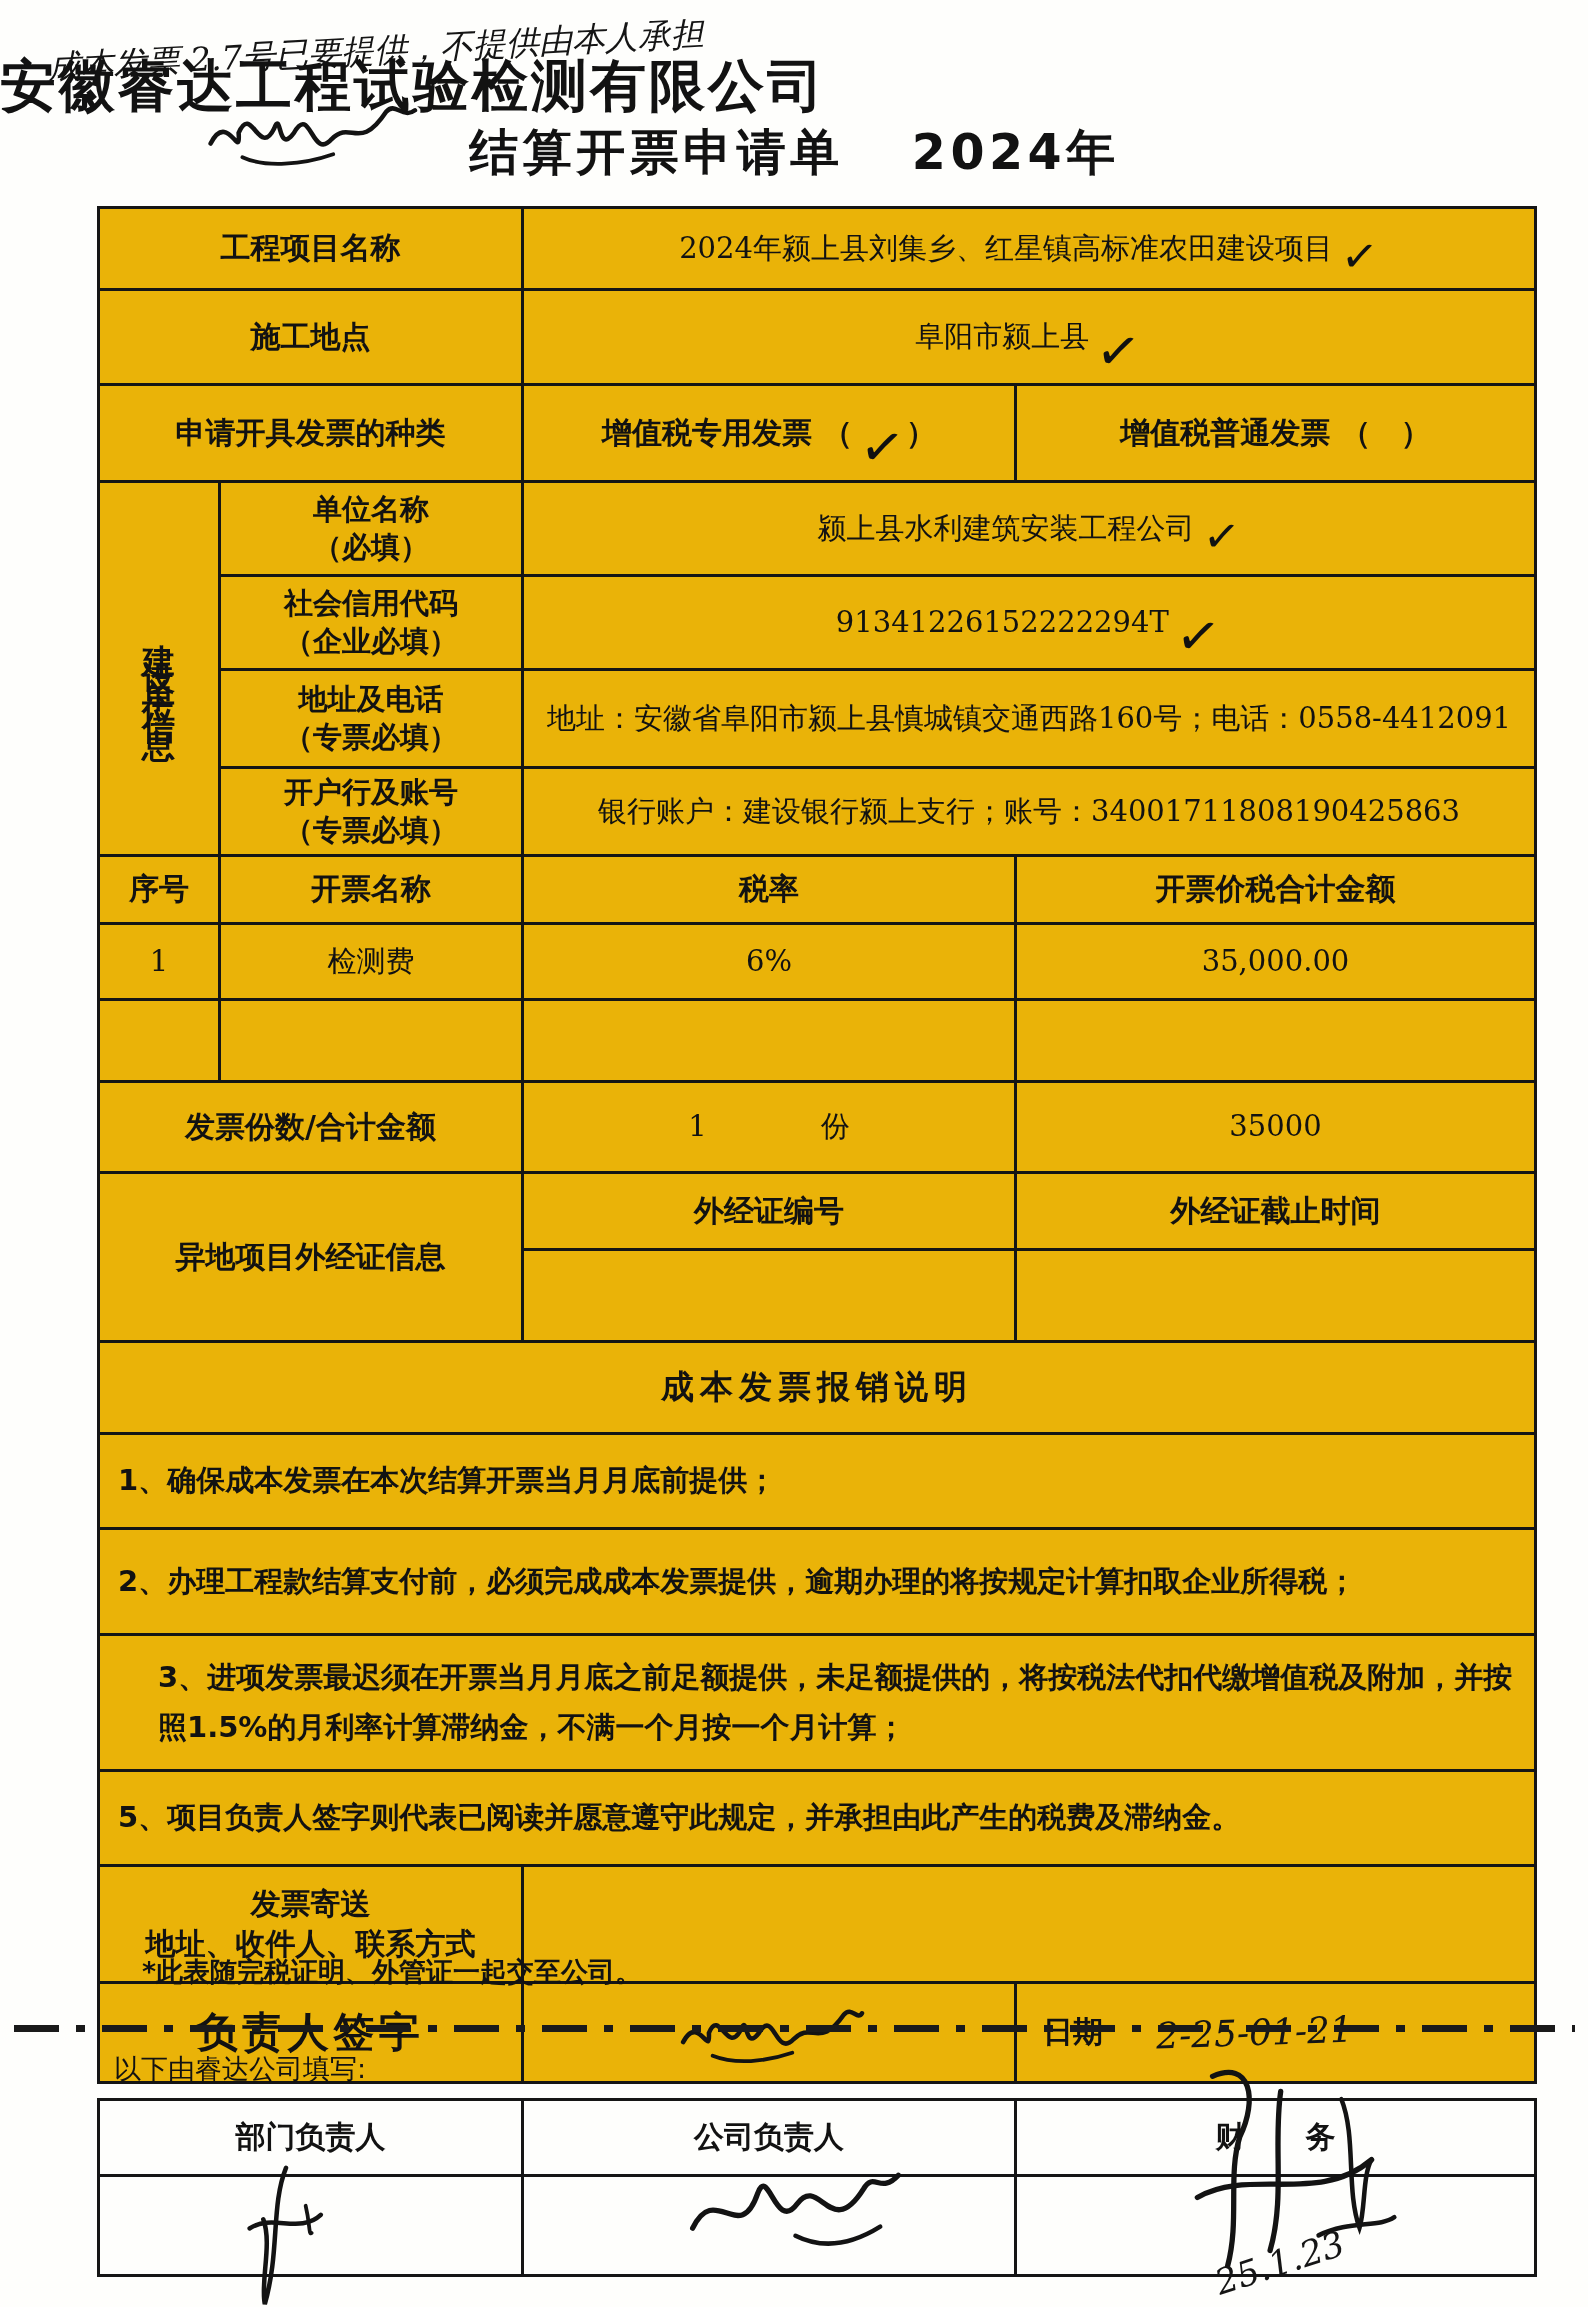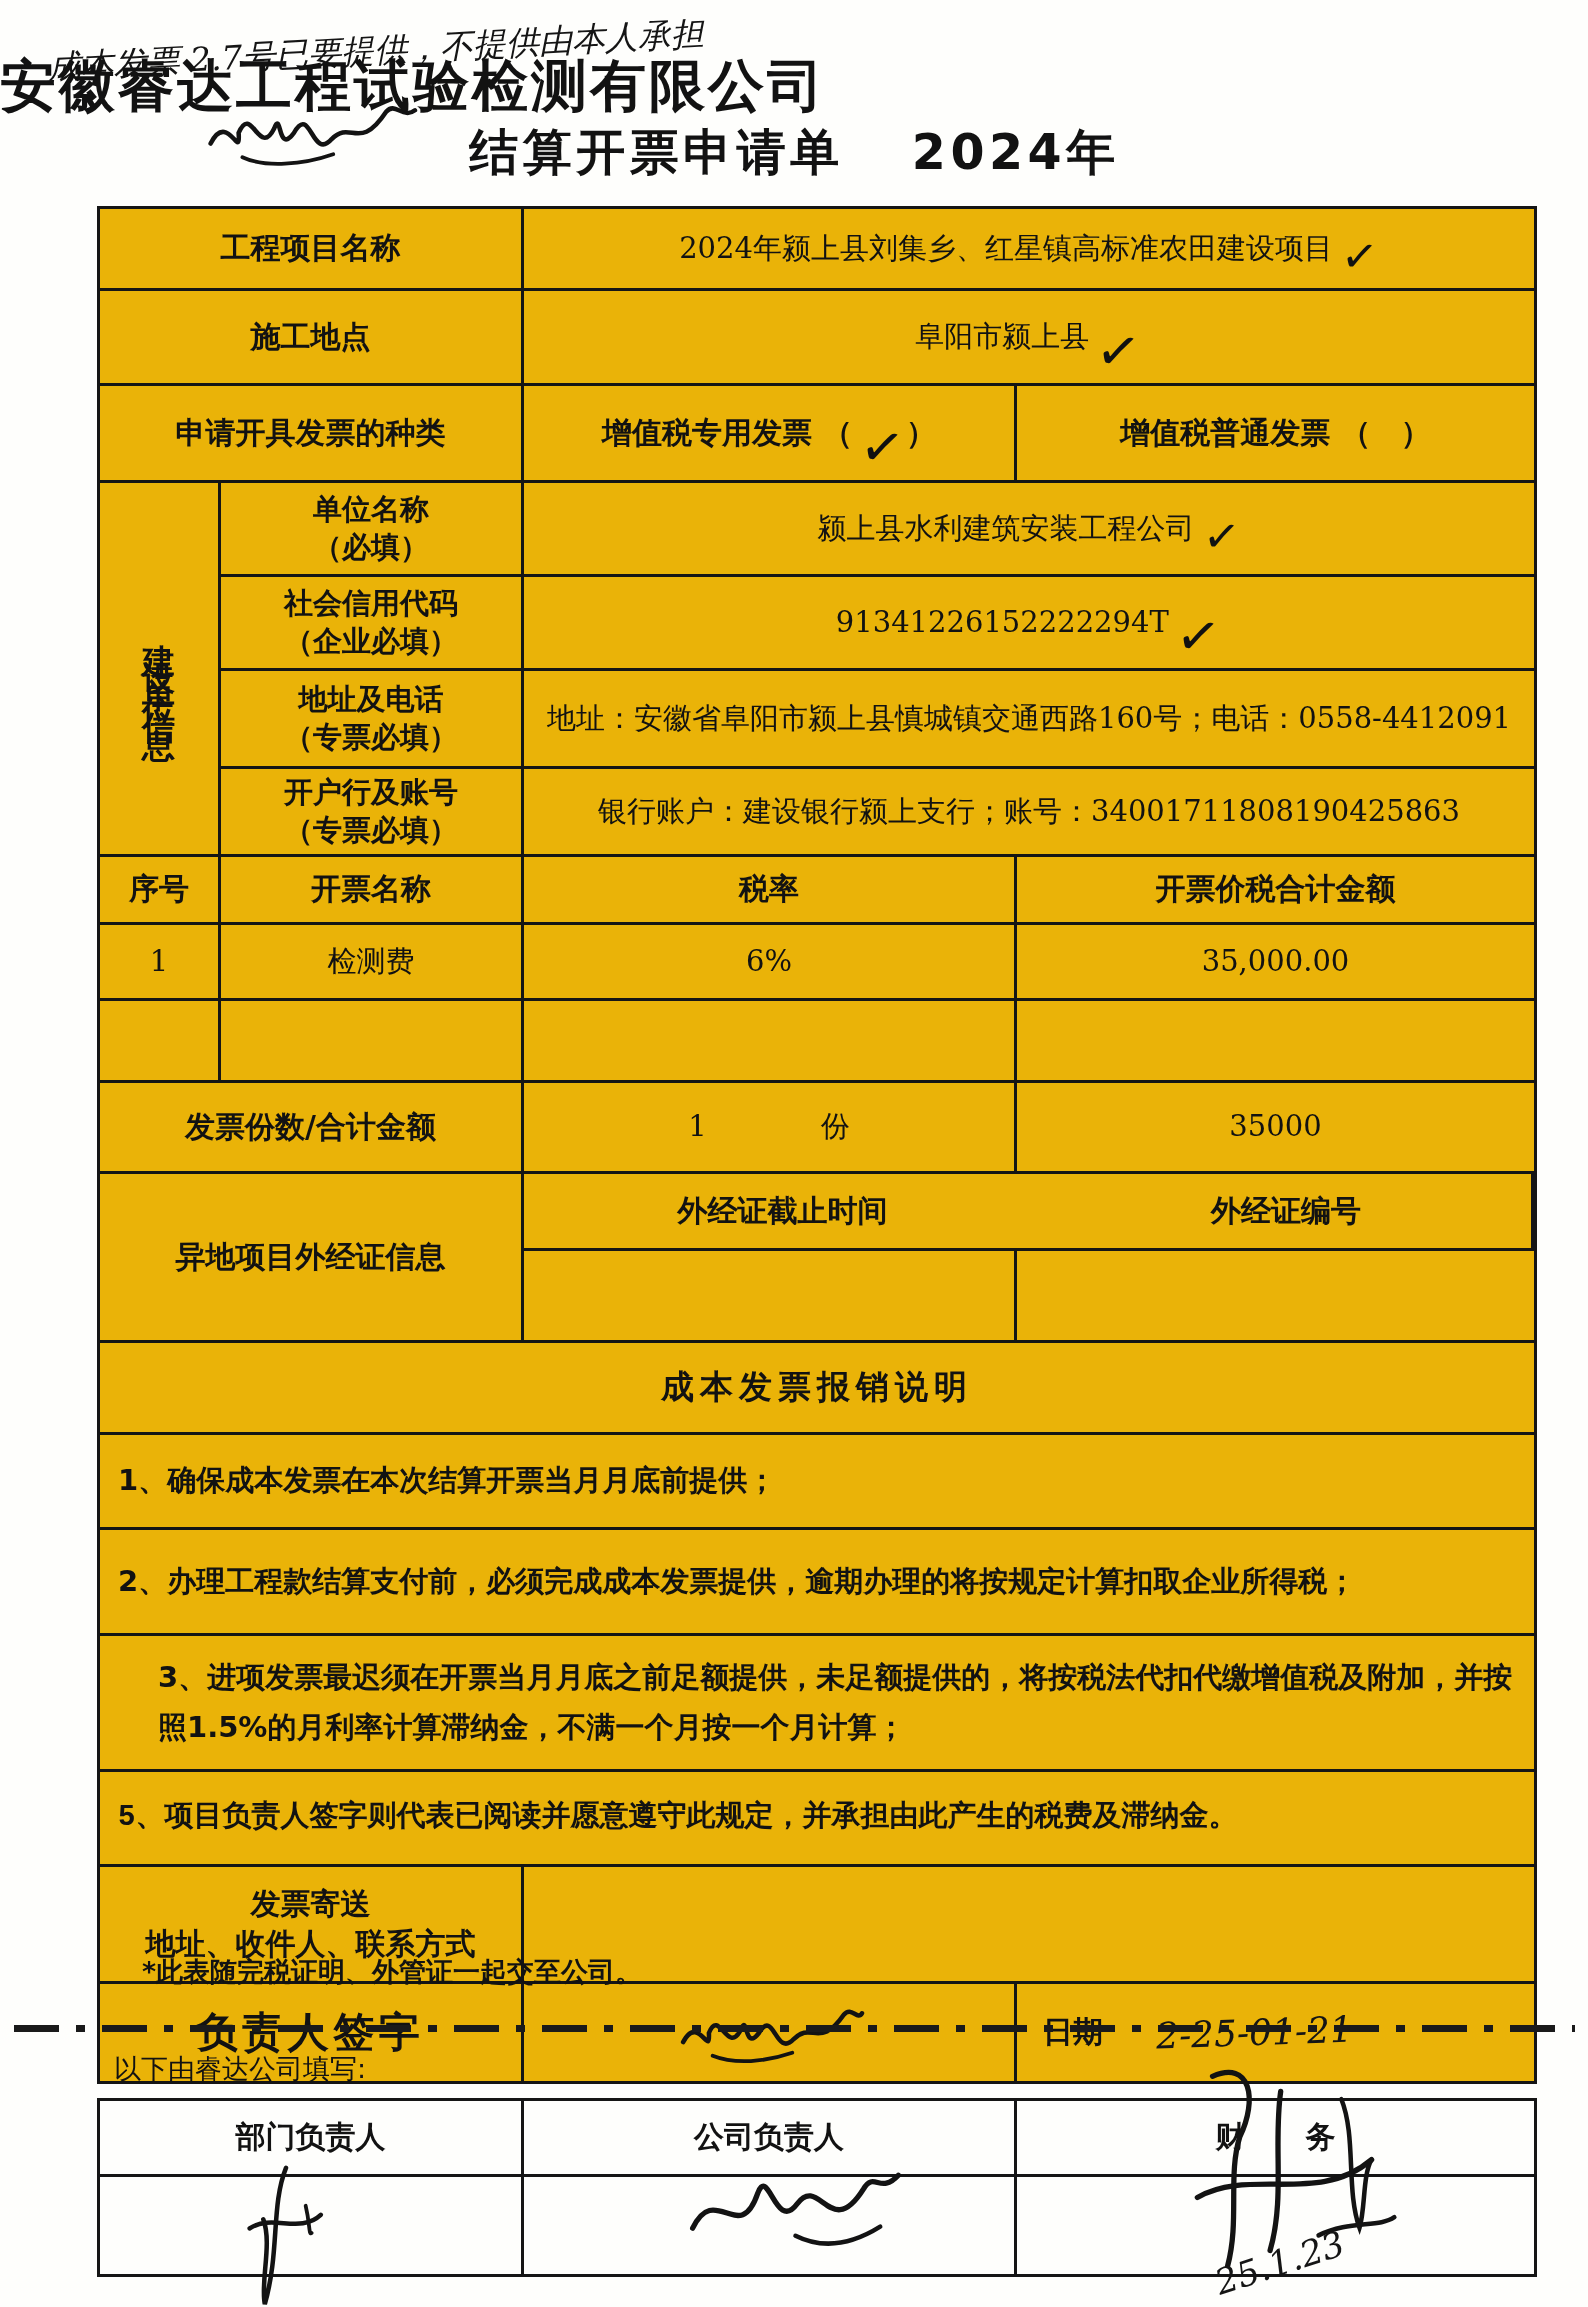--- a/index.html
+++ b/index.html
@@ -245,25 +245,25 @@
         <span class="val">35000</span>
       </div>
     </div>
 
     <div class="row">
       <div class="cell w12">
         <span class="lbl">异地项目外经证信息</span>
       </div>
       <div class="sub">
         <div class="subrow" style="min-height:74px;">
-          <div class="cell wf end">
-            <span class="lbl">外经证截止时间</span>
-          </div>
           <div class="cell w3">
             <span class="lbl">外经证编号</span>
+          </div>
+          <div class="cell wf end">
+            <span class="lbl">外经证截止时间</span>
           </div>
         </div>
         <div class="subrow last" style="min-height:89px;">
           <div class="cell w3"></div>
           <div class="cell wf end"></div>
         </div>
       </div>
     </div>
 
     <div class="row" style="min-height:89px;">
@@ -274,21 +274,21 @@
 
     <div class="row" style="min-height:92px;">
       <div class="cell wf end note-item">1、确保成本发票在本次结算开票当月月底前提供；</div>
     </div>
     <div class="row" style="min-height:103px;">
       <div class="cell wf end note-item">2、办理工程款结算支付前，必须完成成本发票提供，逾期办理的将按规定计算扣取企业所得税；</div>
     </div>
     <div class="row" style="min-height:133px;padding-left:40px;">
       <div class="cell wf end note-item">3、进项发票最迟须在开票当月月底之前足额提供，未足额提供的，将按税法代扣代缴增值税及附加，并按照1.5%的月利率计算滞纳金，不满一个月按一个月计算；</div>
     </div>
-    <div class="row" style="min-height:92px;font-family:Liberation Mono, monospace;">
+    <div class="row" style="min-height:92px;">
       <div class="cell wf end note-item">5、项目负责人签字则代表已阅读并愿意遵守此规定，并承担由此产生的税费及滞纳金。</div>
     </div>
 
     <div class="row" style="min-height:114px;">
       <div class="cell w12">
         <span class="lbl">
           <span>发票寄送</span><br>
           <span>地址、收件人、联系方式</span>
         </span>
       </div>

